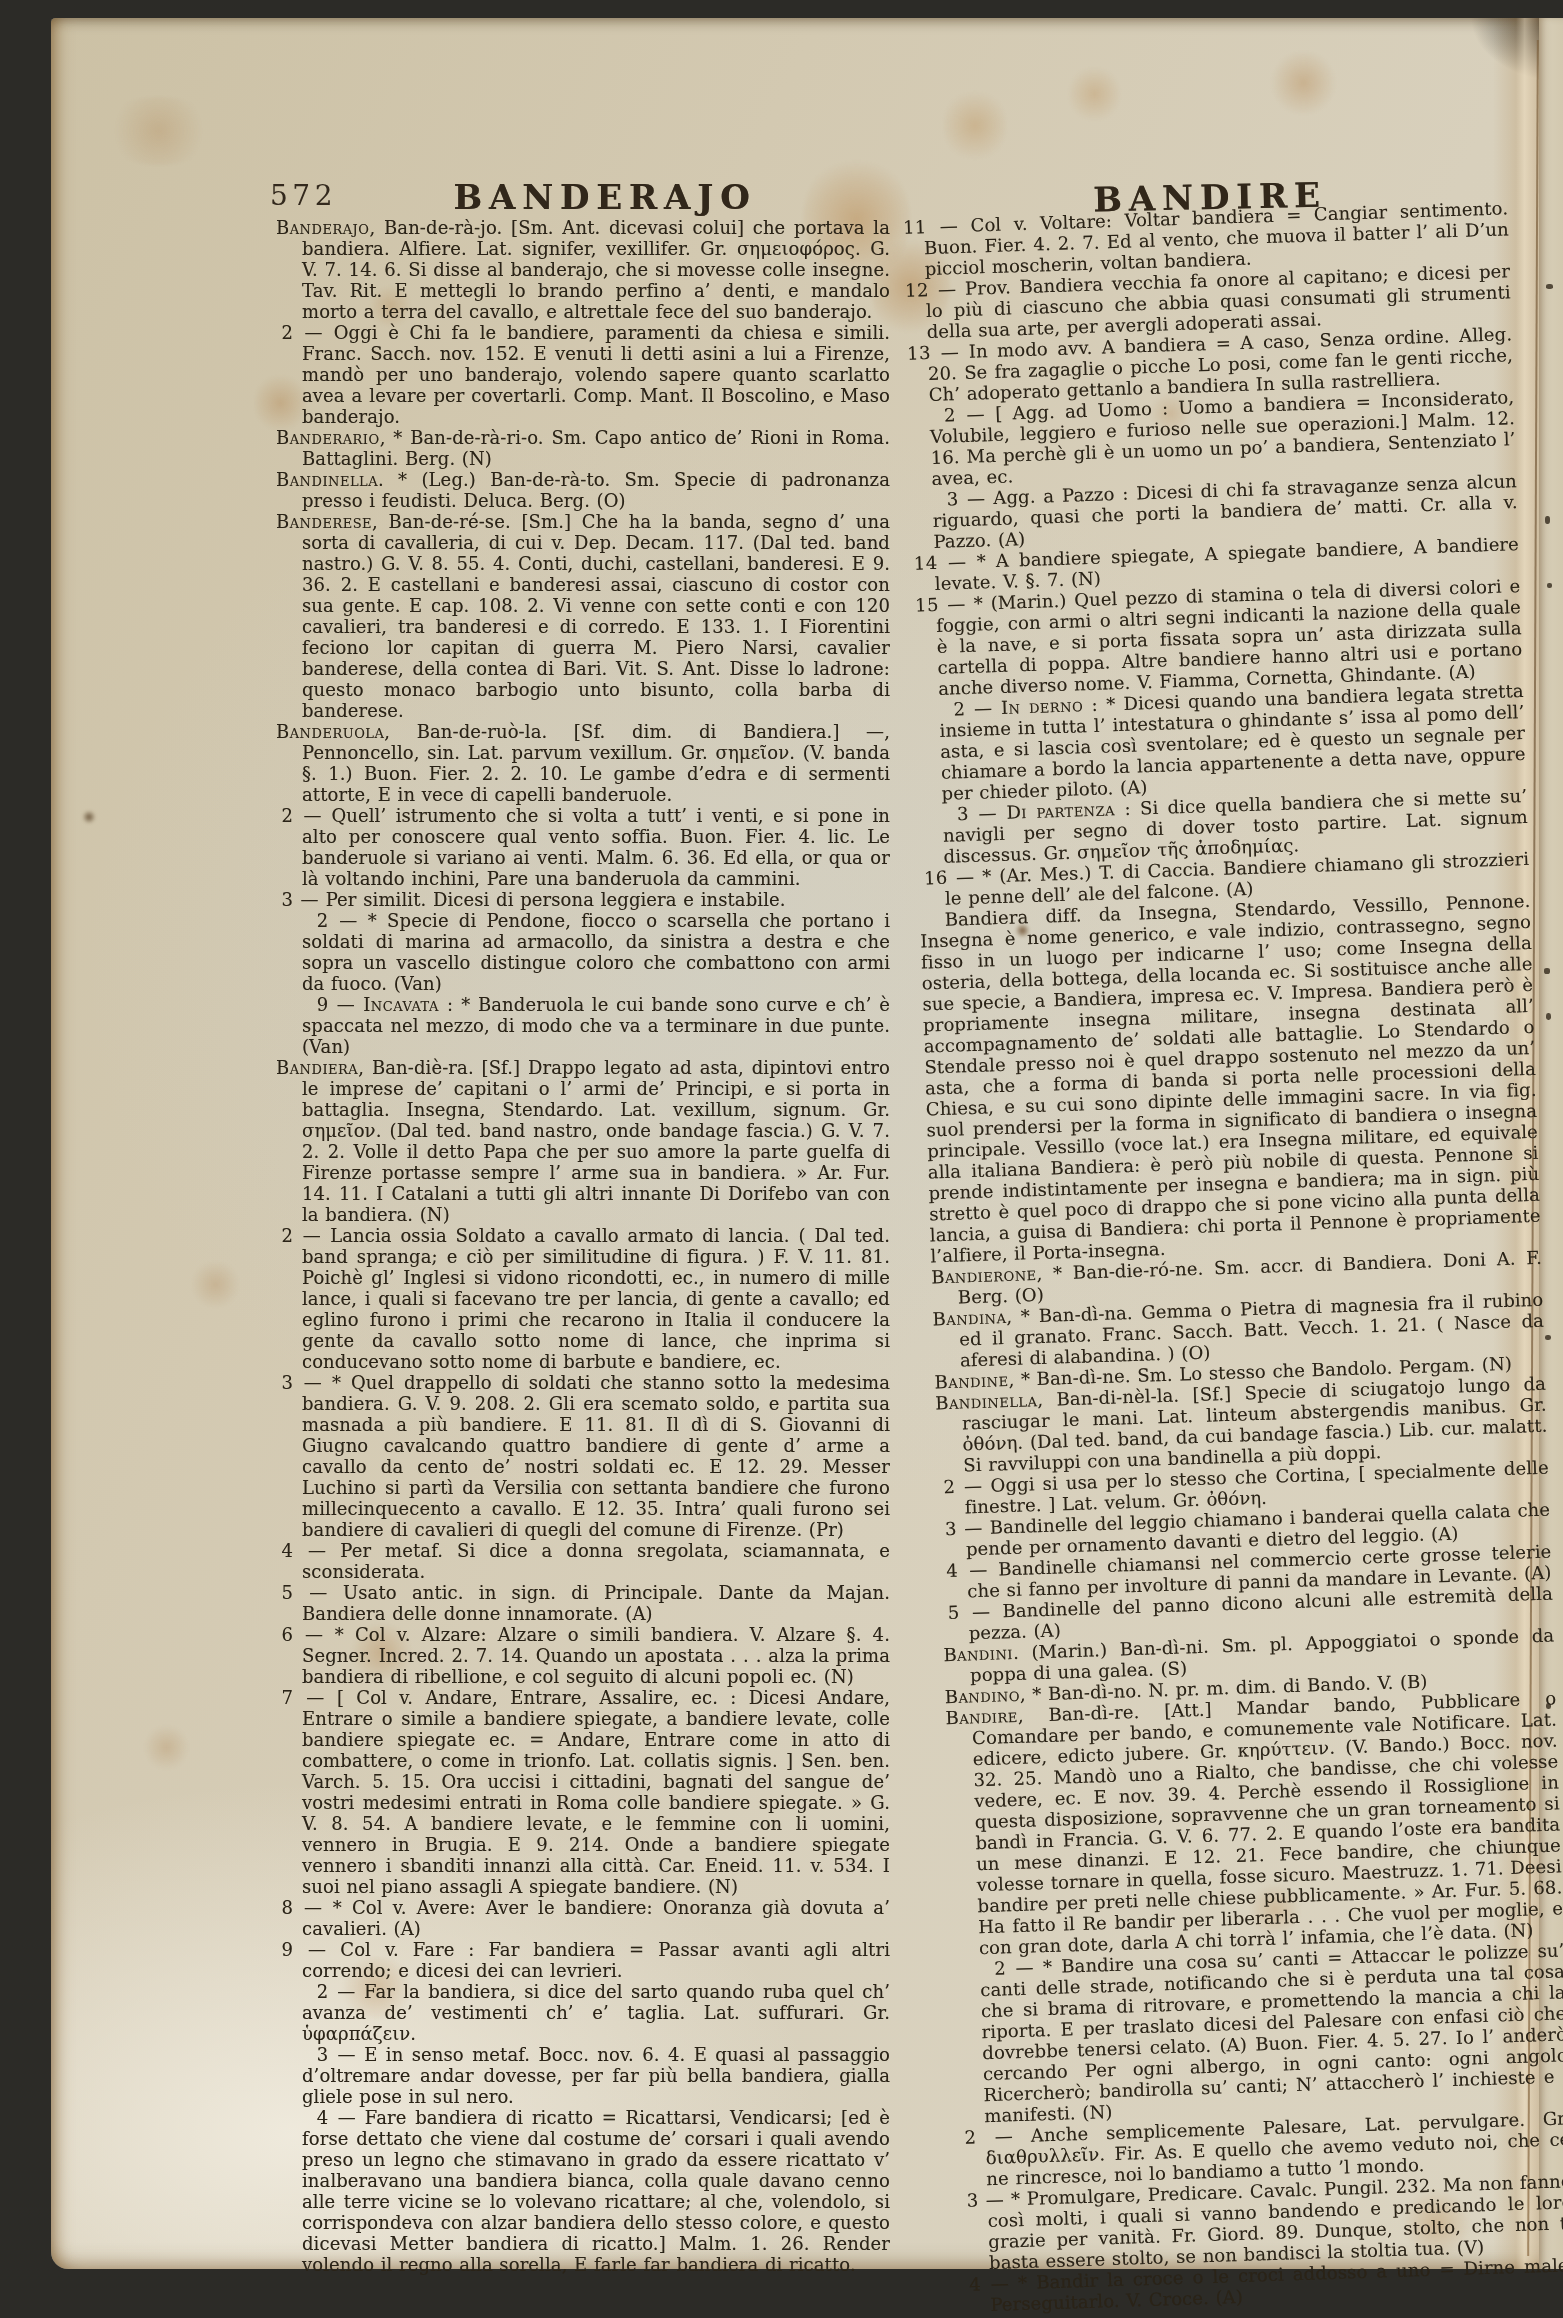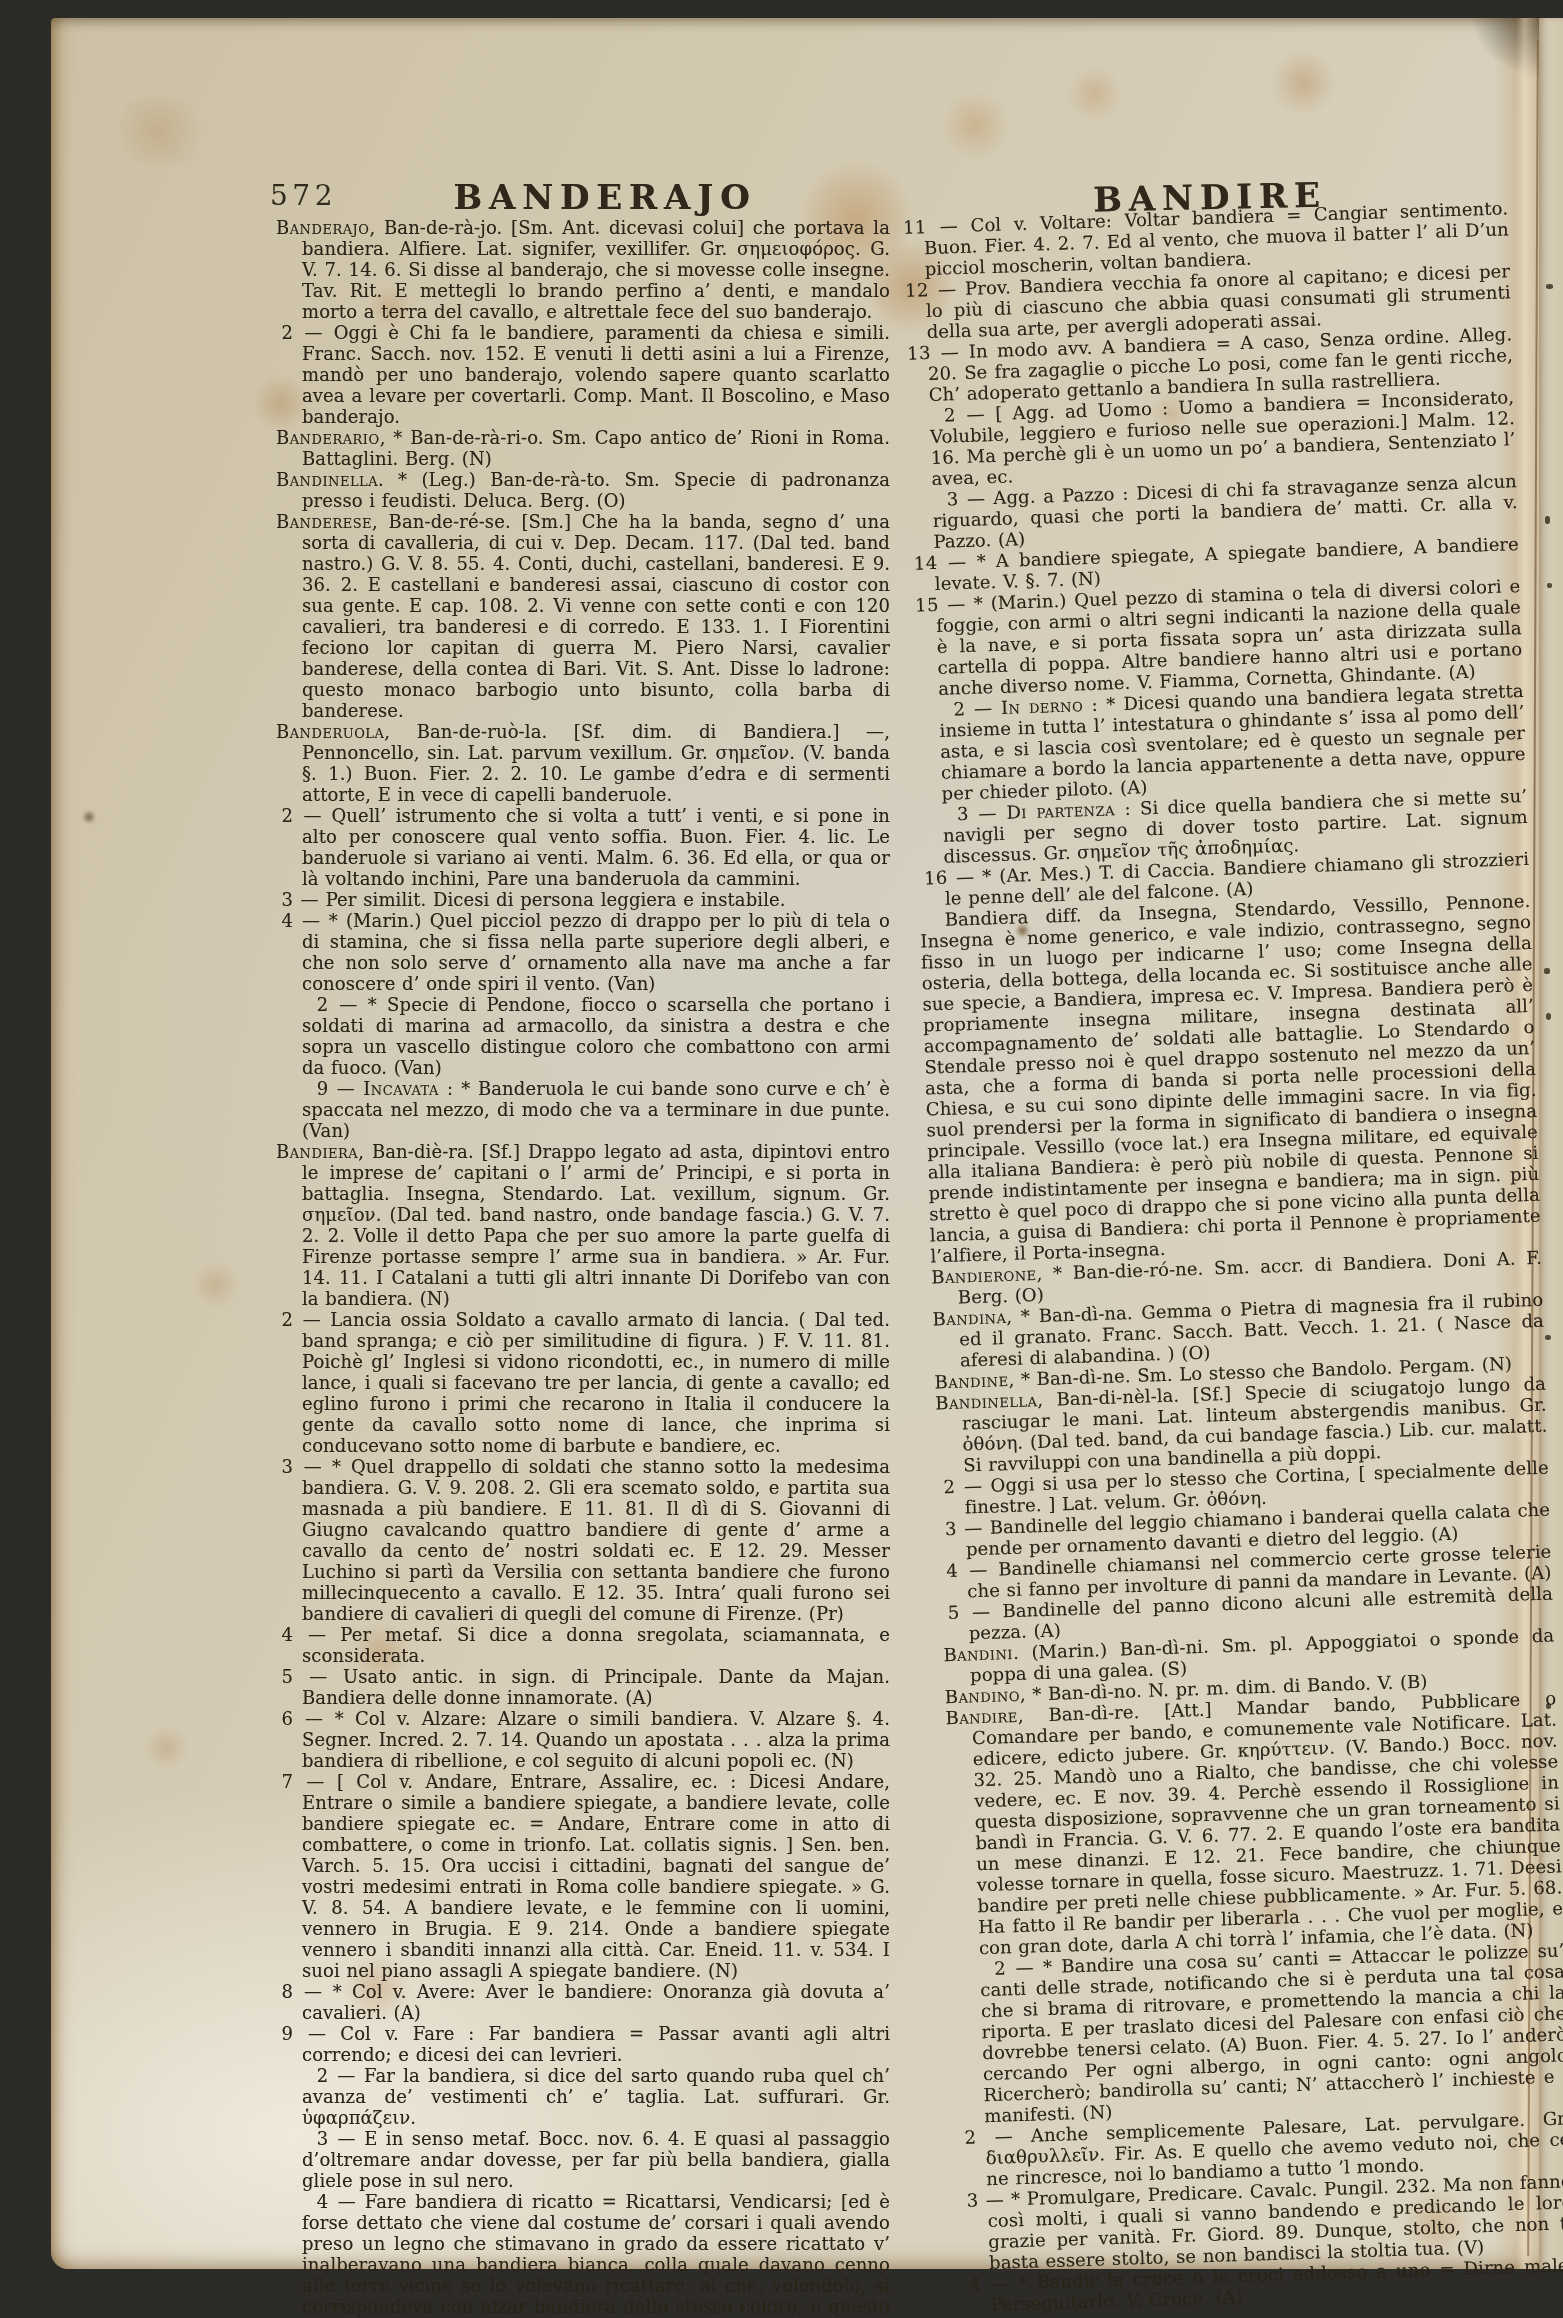--- a/index.html
+++ b/index.html
@@ -108,21 +108,20 @@
 
   <div class="col col-left" id="col-left">
       <p class="para entry"><span class="label">Banderajo</span><span>, Ban-de-rà-jo. [Sm. Ant. dicevasi colui] che portava la bandiera. Alfiere. Lat. signifer, vexillifer. Gr. σημειοφόρος. G. V. 7. 14. 6. Si disse al banderajo, che si movesse colle insegne. Tav. Rit. E mettegli lo brando perfino a’ denti, e mandalo morto a terra del cavallo, e altrettale fece del suo banderajo.</span></p>
       <p class="para sense"><span class="label">2 —</span><span> Oggi è Chi fa le bandiere, paramenti da chiesa e simili. Franc. Sacch. nov. 152. E venuti li detti asini a lui a Firenze, mandò per uno banderajo, volendo sapere quanto scarlatto avea a levare per covertarli. Comp. Mant. Il Boscolino, e Maso banderajo.</span></p>
       <p class="para entry"><span class="label">Banderario</span><span>, * Ban-de-rà-ri-o. Sm. Capo antico de’ Rioni in Roma. Battaglini. Berg. (N)</span></p>
       <p class="para entry"><span class="label">Bandinella</span><span>. * (Leg.) Ban-de-rà-to. Sm. Specie di padronanza presso i feudisti. Deluca. Berg. (O)</span></p>
       <p class="para entry"><span class="label">Banderese</span><span>, Ban-de-ré-se. [Sm.] Che ha la banda, segno d’ una sorta di cavalleria, di cui v. Dep. Decam. 117. (Dal ted. band nastro.) G. V. 8. 55. 4. Conti, duchi, castellani, banderesi. E 9. 36. 2. E castellani e banderesi assai, ciascuno di costor con sua gente. E cap. 108. 2. Vi venne con sette conti e con 120 cavalieri, tra banderesi e di corredo. E 133. 1. I Fiorentini feciono lor capitan di guerra M. Piero Narsi, cavalier banderese, della contea di Bari. Vit. S. Ant. Disse lo ladrone: questo monaco barbogio unto bisunto, colla barba di banderese.</span></p>
       <p class="para entry"><span class="label">Banderuola</span><span>, Ban-de-ruò-la. [Sf. dim. di Bandiera.] —, Pennoncello, sin. Lat. parvum vexillum. Gr. σημεῖον. (V. banda §. 1.) Buon. Fier. 2. 2. 10. Le gambe d’edra e di sermenti attorte, E in vece di capelli banderuole.</span></p>
       <p class="para sense"><span class="label">2 —</span><span> Quell’ istrumento che si volta a tutt’ i venti, e si pone in alto per conoscere qual vento soffia. Buon. Fier. 4. lic. Le banderuole si variano ai venti. Malm. 6. 36. Ed ella, or qua or là voltando inchini, Pare una banderuola da cammini.</span></p>
       <p class="para sense"><span class="label">3 —</span><span> Per similit. Dicesi di persona leggiera e instabile.</span></p>
-      <p class="para sense"><span class="label">4 —</span><span> * (Marin.) Quel picciol pezzo di drappo per lo più di tela o di stamina, che si fissa nella parte superiore degli alberi, e che non solo serve d’ ornamento alla nave ma anche a far conoscere d’ onde spiri il vento. (Van)</span></p>
       <p class="para sub"><span class="label">2 —</span><span> * Specie di Pendone, fiocco o scarsella che portano i soldati di marina ad armacollo, da sinistra a destra e che sopra un vascello distingue coloro che combattono con armi da fuoco. (Van)</span></p>
       <p class="para sub"><span class="label">9 — Incavata :</span><span> * Banderuola le cui bande sono curve e ch’ è spaccata nel mezzo, di modo che va a terminare in due punte. (Van)</span></p>
       <p class="para entry"><span class="label">Bandiera</span><span>, Ban-diè-ra. [Sf.] Drappo legato ad asta, dipintovi entro le imprese de’ capitani o l’ armi de’ Principi, e si porta in battaglia. Insegna, Stendardo. Lat. vexillum, signum. Gr. σημεῖον. (Dal ted. band nastro, onde bandage fascia.) G. V. 7. 2. 2. Volle il detto Papa che per suo amore la parte guelfa di Firenze portasse sempre l’ arme sua in bandiera. » Ar. Fur. 14. 11. I Catalani a tutti gli altri innante Di Dorifebo van con la bandiera. (N)</span></p>
       <p class="para sense"><span class="label">2 —</span><span> Lancia ossia Soldato a cavallo armato di lancia. ( Dal ted. band spranga; e ciò per similitudine di figura. ) F. V. 11. 81. Poichè gl’ Inglesi si vidono ricondotti, ec., in numero di mille lance, i quali si facevano tre per lancia, di gente a cavallo; ed eglino furono i primi che recarono in Italia il conducere la gente da cavallo sotto nome di lance, che inprima si conducevano sotto nome di barbute e bandiere, ec.</span></p>
       <p class="para sense"><span class="label">3 —</span><span> * Quel drappello di soldati che stanno sotto la medesima bandiera. G. V. 9. 208. 2. Gli era scemato soldo, e partita sua masnada a più bandiere. E 11. 81. Il dì di S. Giovanni di Giugno cavalcando quattro bandiere di gente d’ arme a cavallo da cento de’ nostri soldati ec. E 12. 29. Messer Luchino si partì da Versilia con settanta bandiere che furono millecinquecento a cavallo. E 12. 35. Intra’ quali furono sei bandiere di cavalieri di quegli del comune di Firenze. (Pr)</span></p>
       <p class="para sense"><span class="label">4 —</span><span> Per metaf. Si dice a donna sregolata, sciamannata, e sconsiderata.</span></p>
       <p class="para sense"><span class="label">5 —</span><span> Usato antic. in sign. di Principale. Dante da Majan. Bandiera delle donne innamorate. (A)</span></p>
       <p class="para sense"><span class="label">6 —</span><span> * Col v. Alzare: Alzare o simili bandiera. V. Alzare §. 4. Segner. Incred. 2. 7. 14. Quando un apostata . . . alza la prima bandiera di ribellione, e col seguito di alcuni popoli ec. (N)</span></p>
       <p class="para sense"><span class="label">7 —</span><span> [ Col v. Andare, Entrare, Assalire, ec. : Dicesi Andare, Entrare o simile a bandiere spiegate, a bandiere levate, colle bandiere spiegate ec. = Andare, Entrare come in atto di combattere, o come in trionfo. Lat. collatis signis. ] Sen. ben. Varch. 5. 15. Ora uccisi i cittadini, bagnati del sangue de’ vostri medesimi entrati in Roma colle bandiere spiegate. » G. V. 8. 54. A bandiere levate, e le femmine con li uomini, vennero in Brugia. E 9. 214. Onde a bandiere spiegate vennero i sbanditi innanzi alla città. Car. Eneid. 11. v. 534. I suoi nel piano assagli A spiegate bandiere. (N)</span></p>
       <p class="para sense"><span class="label">8 —</span><span> * Col v. Avere: Aver le bandiere: Onoranza già dovuta a’ cavalieri. (A)</span></p>

